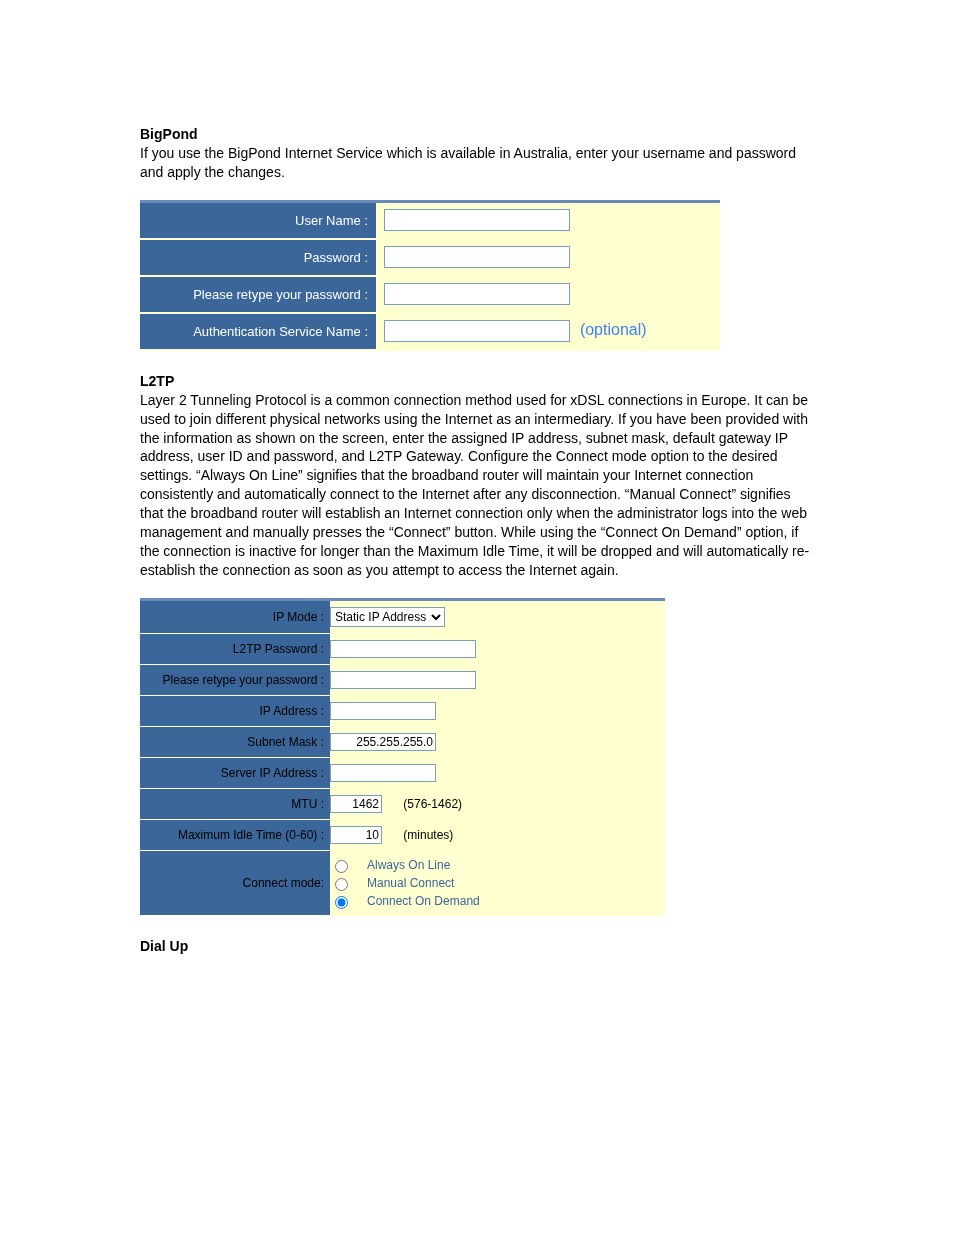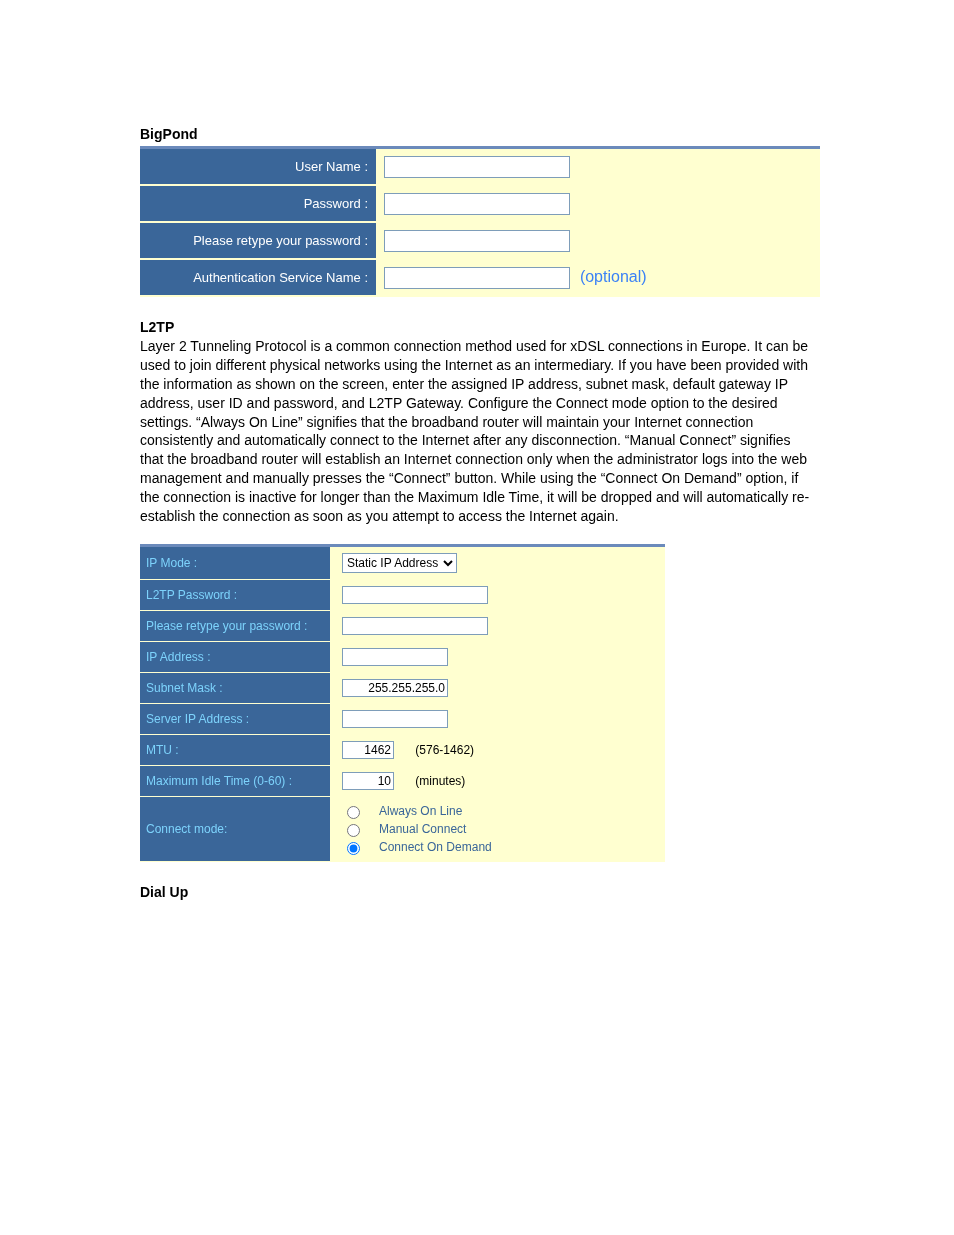--- a/index.html
+++ b/index.html
@@ -27,21 +27,21 @@
     margin-bottom: 18px;
   }
 
   
   .panel {
     border-collapse: collapse;
     background: #ffffd0;
     box-shadow: 0 0 0 1px #cfcfa0 inset;
     margin-bottom: 22px;
   }
-  .panel1 { width: 680px; margin-top: 4px; }
+  .panel1 { width: 580px; margin-top: 4px; }
   .panel1 .labelcell {
     background: #3a6699;
     color: #ffffff;
     text-align: right;
     padding: 10px 8px;
     font-size: 13px;
     width: 220px;
     border-bottom: 2px solid #ffffd0;
   }
   .panel1 .valuecell {
@@ -61,30 +61,31 @@
   .note-inline {
     font-size: 16px;
     margin-left: 6px;
     color: #3b82f6;
   }
 
   
   .panel2 { width: 525px; margin-top: 6px; }
   .panel2 .labelcell {
     background: #3a6699;
-    color: #7dd3fc;
+    color: #000000;
+    text-align: right;
     padding: 8px 6px;
     font-size: 12px;
     width: 178px;
     border-bottom: 1px solid #ffffd0;
   }
   .panel2 .valuecell {
     background: #ffffd0;
     color: #3a6699;
-    padding: 6px 12px;
+    padding: 6px 0;
     font-size: 12px;
     border-bottom: 1px solid #ffffd0;
     vertical-align: middle;
   }
   .panel2 input[type=text] {
     width: 140px;
     height: 16px;
     border: 1px solid #7e9db9;
     font-size: 12px;
     padding: 0 2px;
@@ -103,20 +104,21 @@
   .radio-stack { display:flex; flex-direction:column; gap:2px; }
   .suffix { margin-left: 18px; color:#000; font-size:12px; }
   .toprule td { border-top: 3px solid #6b8abb; }
 </style>
 </head>
 <body>
 
 <div class="page">
 
   <div class="section-heading">BigPond</div>
+  <div class="desc">If you use the BigPond Internet Service which is available in Australia, enter your username and password and apply the changes.</div>
 
   <table class="panel panel1">
     <tbody>
         <tr class="toprule">
       <td class="labelcell">User Name :</td>
       <td class="valuecell">
         <input type="text" value="" style="">
       </td>
     </tr>
     <tr>

